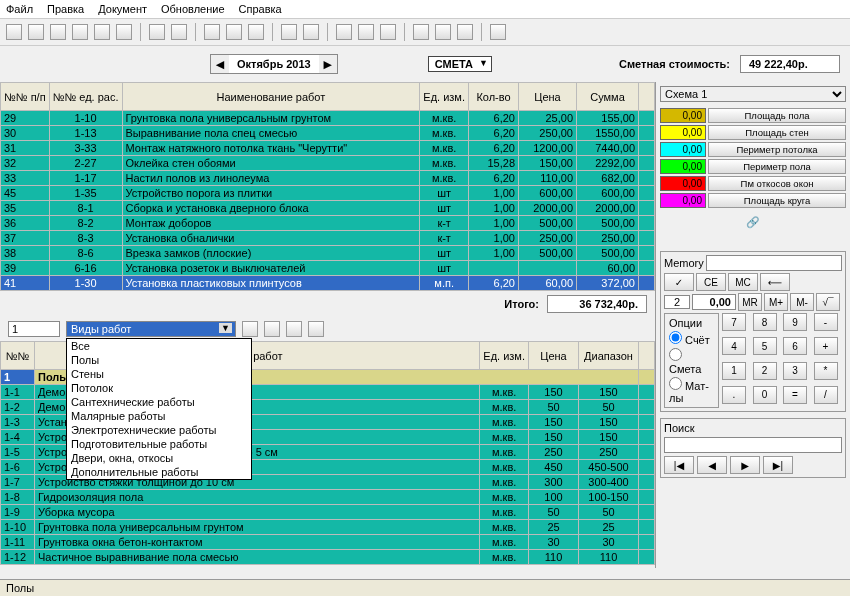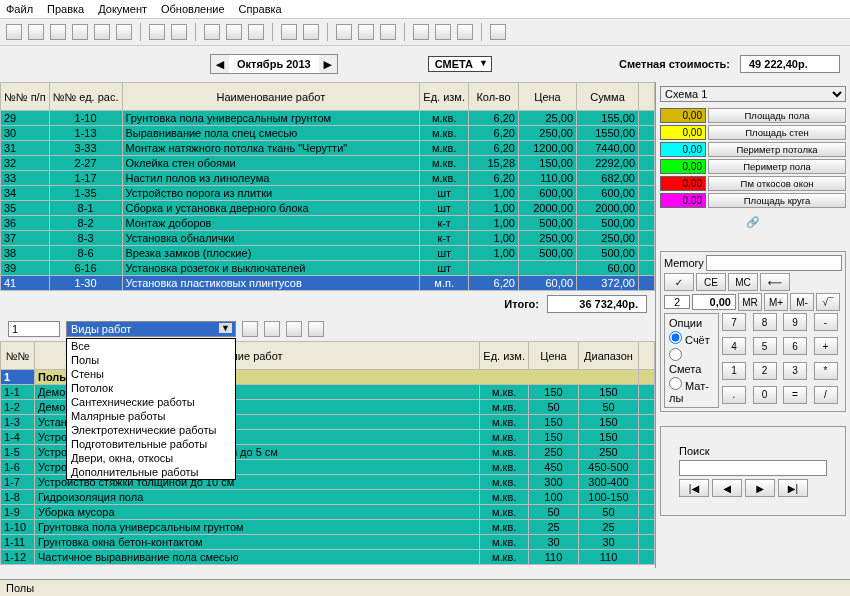--- a/index.html
+++ b/index.html
@@ -26,40 +26,40 @@
 .t1 th.c1{width:30px}.t1 th.c2{width:45px}.t1 th.c4{width:48px}.t1 th.c5{width:50px}.t1 th.c6{width:58px}.t1 th.c7{width:62px}.t1 th.cscr{width:16px}
 .t1 td.num{text-align:right}
 .t1 tr.sel td{background:#316ac5;color:#fff}
 .itogo-row{display:flex;justify-content:flex-end;align-items:center;padding:4px 8px;gap:8px}
 .itogo-row .val{border:1px solid #888;background:#fff;padding:2px 8px;min-width:100px;text-align:right;font-weight:bold}
 .filterbar{display:flex;align-items:center;gap:6px;padding:4px 8px;position:relative}
 .filterbar input.box{width:52px;border:1px solid #888;padding:1px 3px}
 .combo{position:relative;width:170px}
 .combo-btn{border:1px solid #888;background:#316ac5;color:#fff;padding:1px 16px 1px 4px;width:100%;text-align:left;position:relative}
 .combo-btn:after{content:"▼";position:absolute;right:3px;color:#000;background:#ddd;padding:0 2px;font-size:9px}
-.combo-list{position:absolute;top:17px;left:0;width:170px;background:#fff;border:1px solid #000;z-index:100}
+.combo-list{position:absolute;top:17px;left:0;width:186px;background:#fff;border:1px solid #000;z-index:100}
 .combo-list div{padding:1px 4px;cursor:pointer}
 .t2-wrap{flex:1;overflow:hidden}
 .t2 th.c1{width:34px}.t2 th.c3{width:48px}.t2 th.c4{width:50px}.t2 th.c5{width:60px}.t2 th.cscr{width:16px}
 .t2 tr.grp td{background:#d9d68a;font-weight:bold}
 .t2 tr.sel td:first-child{background:#316ac5;color:#fff}
 .t2 td.num{text-align:center}
 .colorrow{display:flex;gap:2px;align-items:center;margin-bottom:2px}
 .colorbox{width:46px;height:15px;border:1px solid #666;text-align:right;padding:0 3px;font-size:10px;line-height:13px}
 .smallbtn{flex:1;border:1px solid #999;background:linear-gradient(#fff,#ddd);font-size:9.5px;padding:1px;cursor:pointer;text-align:center}
 .memory-panel{border:1px solid #999;background:#f0f0f0;padding:3px;margin-top:16px}
 .mem-row{display:flex;gap:2px;margin-bottom:2px;align-items:center}
 .mem-disp{flex:1;border:1px solid #888;background:#fff;padding:1px 3px;height:16px}
 .calcbtn{width:24px;height:18px;border:1px solid #999;background:linear-gradient(#fff,#e0e0e0);cursor:pointer;font-size:10px;text-align:center}
 .calcbtn.w{width:30px}
 .spin{width:26px;border:1px solid #888;background:#fff;text-align:center}
 .disp-big{border:1px solid #888;background:#fff;padding:1px 4px;text-align:right;font-weight:bold;min-width:44px}
 .radios{border:1px solid #999;padding:2px 4px;font-size:10px;background:#f0f0f0}
 .radios div{padding:1px 0}
-.search-panel{border:1px solid #999;padding:18px;margin-top:12px}
+.search-panel{border:1px solid #999;padding:3px;margin-top:4px}
 .search-panel input{width:100%;border:1px solid #888;padding:1px;margin:3px 0}
 .statusbar{position:fixed;bottom:0;left:0;right:0;border-top:1px solid #999;background:#ece9d8;padding:2px 6px}
 select.scheme{width:100%;border:1px solid #888;margin-bottom:4px}
 </style>
 </head>
 <body>
 
 <div class="menubar">
 <span>Файл</span>
 <span>Правка</span>
@@ -170,21 +170,21 @@
               <td>33</td>
               <td style="text-align:center">1-17</td>
               <td>Настил полов из линолеума</td>
               <td style="text-align:center">м.кв.</td>
               <td class="num">6,20</td>
               <td class="num">110,00</td>
               <td class="num">682,00</td>
               <td></td>
             </tr>
             <tr>
-              <td>34</td>
+              <td>45</td>
               <td style="text-align:center">1-35</td>
               <td>Устройство порога из плитки</td>
               <td style="text-align:center">шт</td>
               <td class="num">1,00</td>
               <td class="num">600,00</td>
               <td class="num">600,00</td>
               <td></td>
             </tr>
             <tr>
               <td>35</td>

